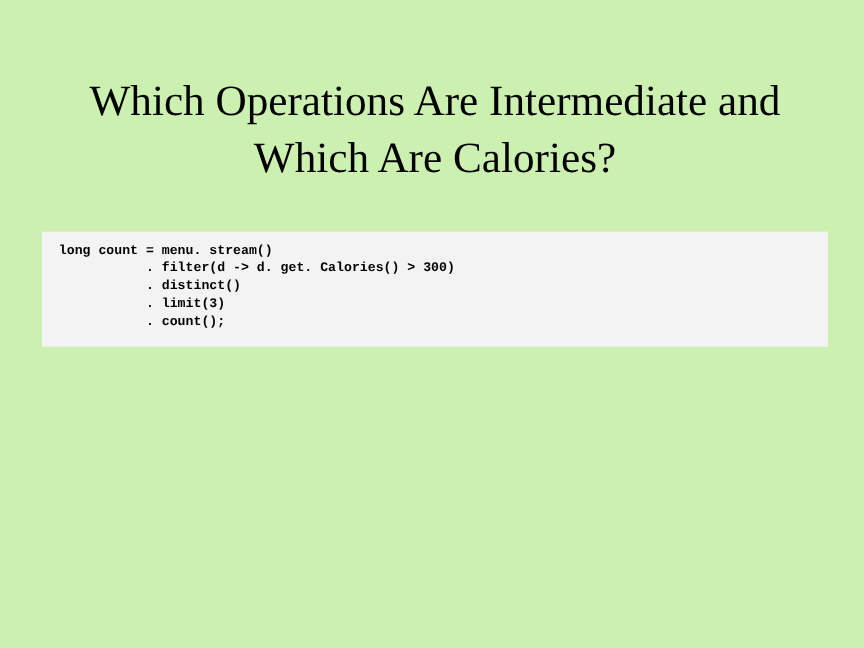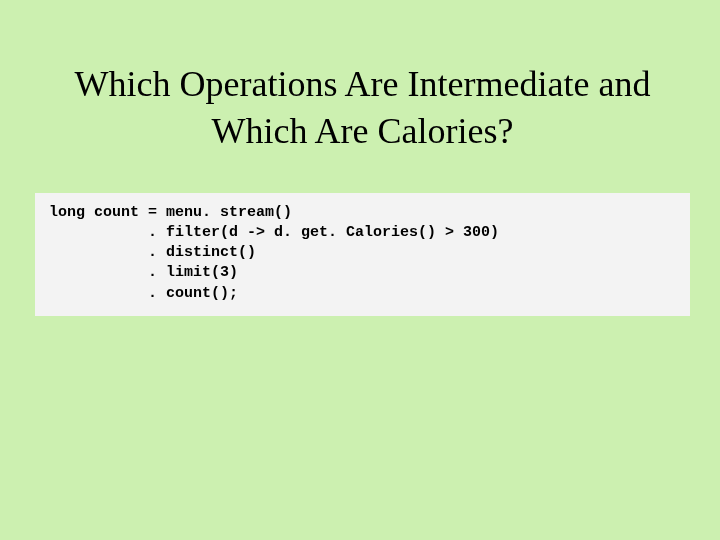--- a/index.html
+++ b/index.html
@@ -27,21 +27,21 @@
       color: #000;
       line-height: 1.3;
       padding: 0 10px;
       font-family: Georgia, "Times New Roman", serif;
     }
     .code-block {
       margin: 38px 30px 0 30px;
       background-color: #f3f3f3;
       padding: 10px 14px 12px 14px;
       font-family: "Courier New", Courier, monospace;
-      font-size: 15px;
+      font-size: 11px;
       font-weight: bold;
       color: #000;
       white-space: pre;
       line-height: 1.35;
     }
   </style>
 </head>
 <body>
 
 <div class="slide">

